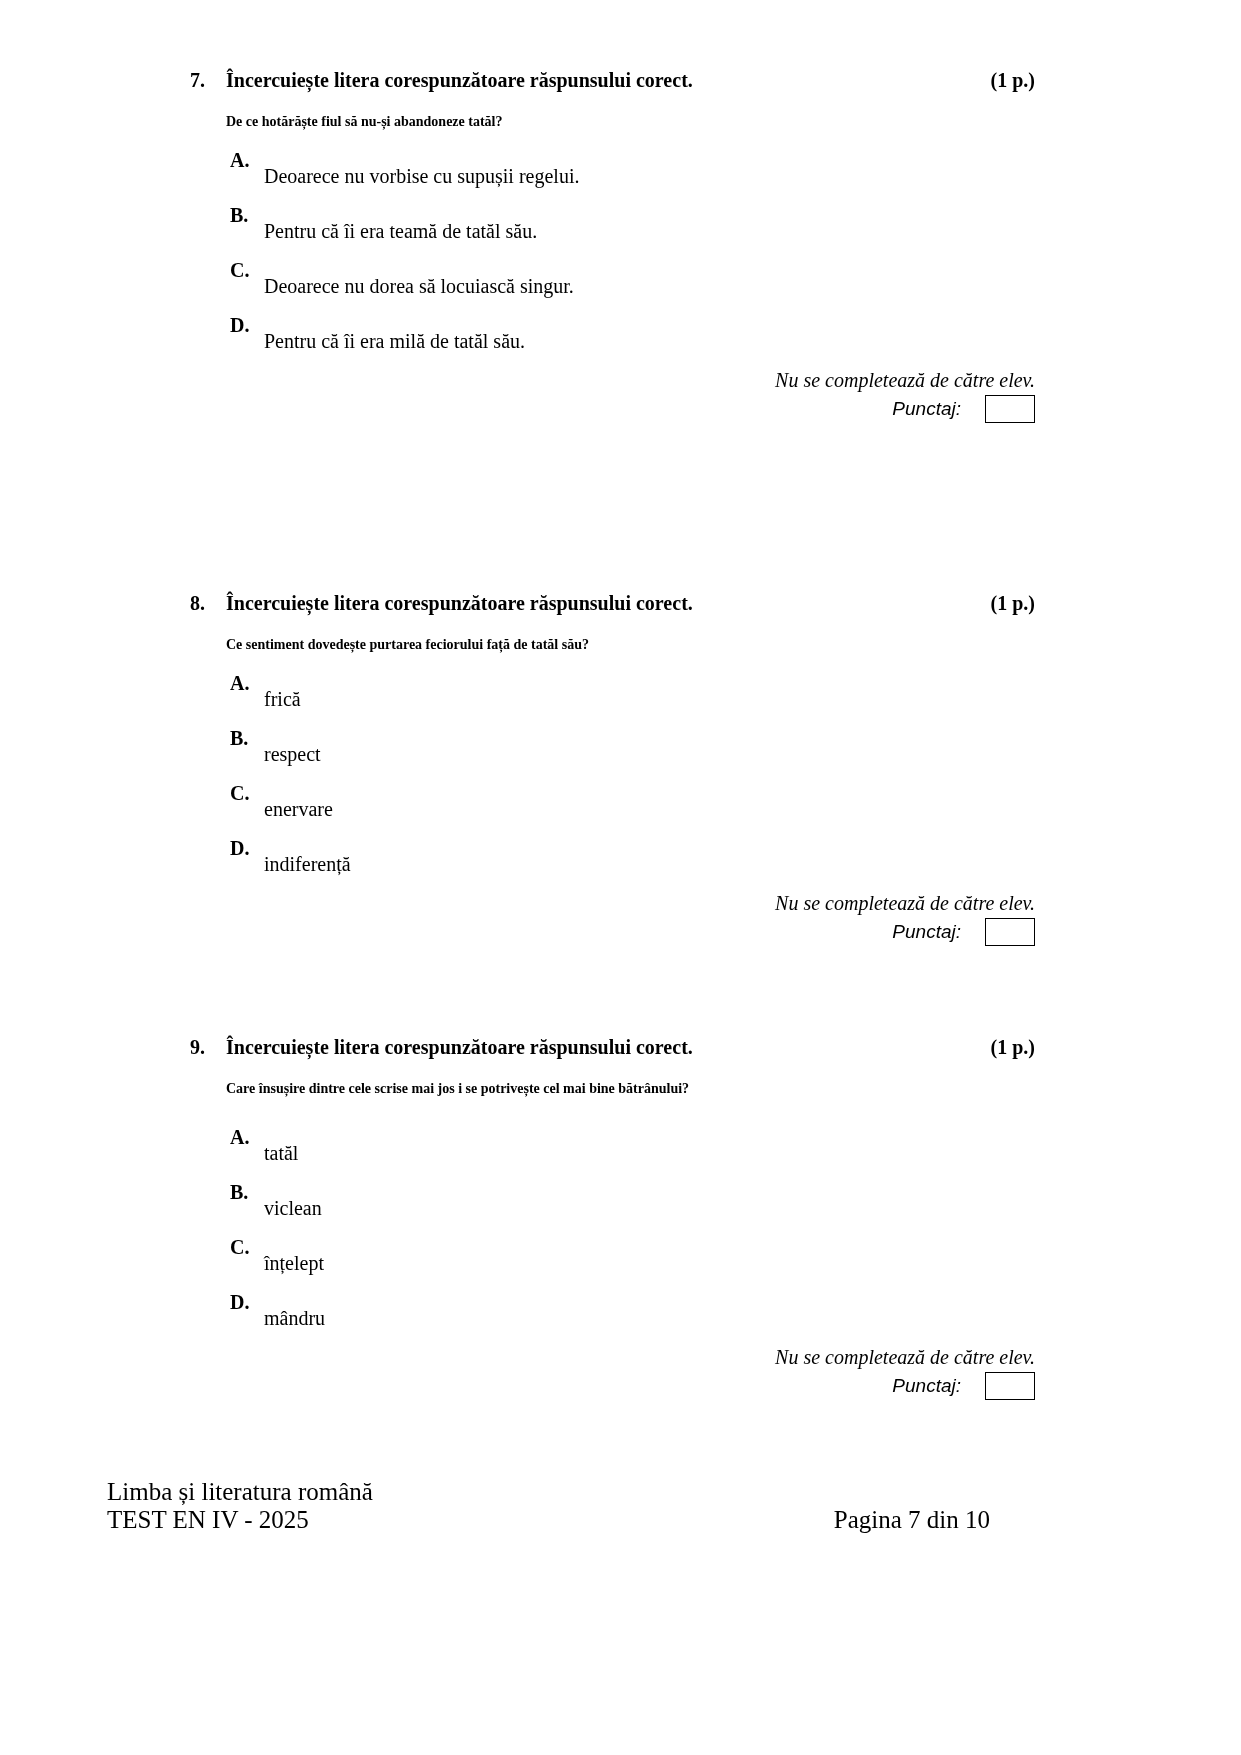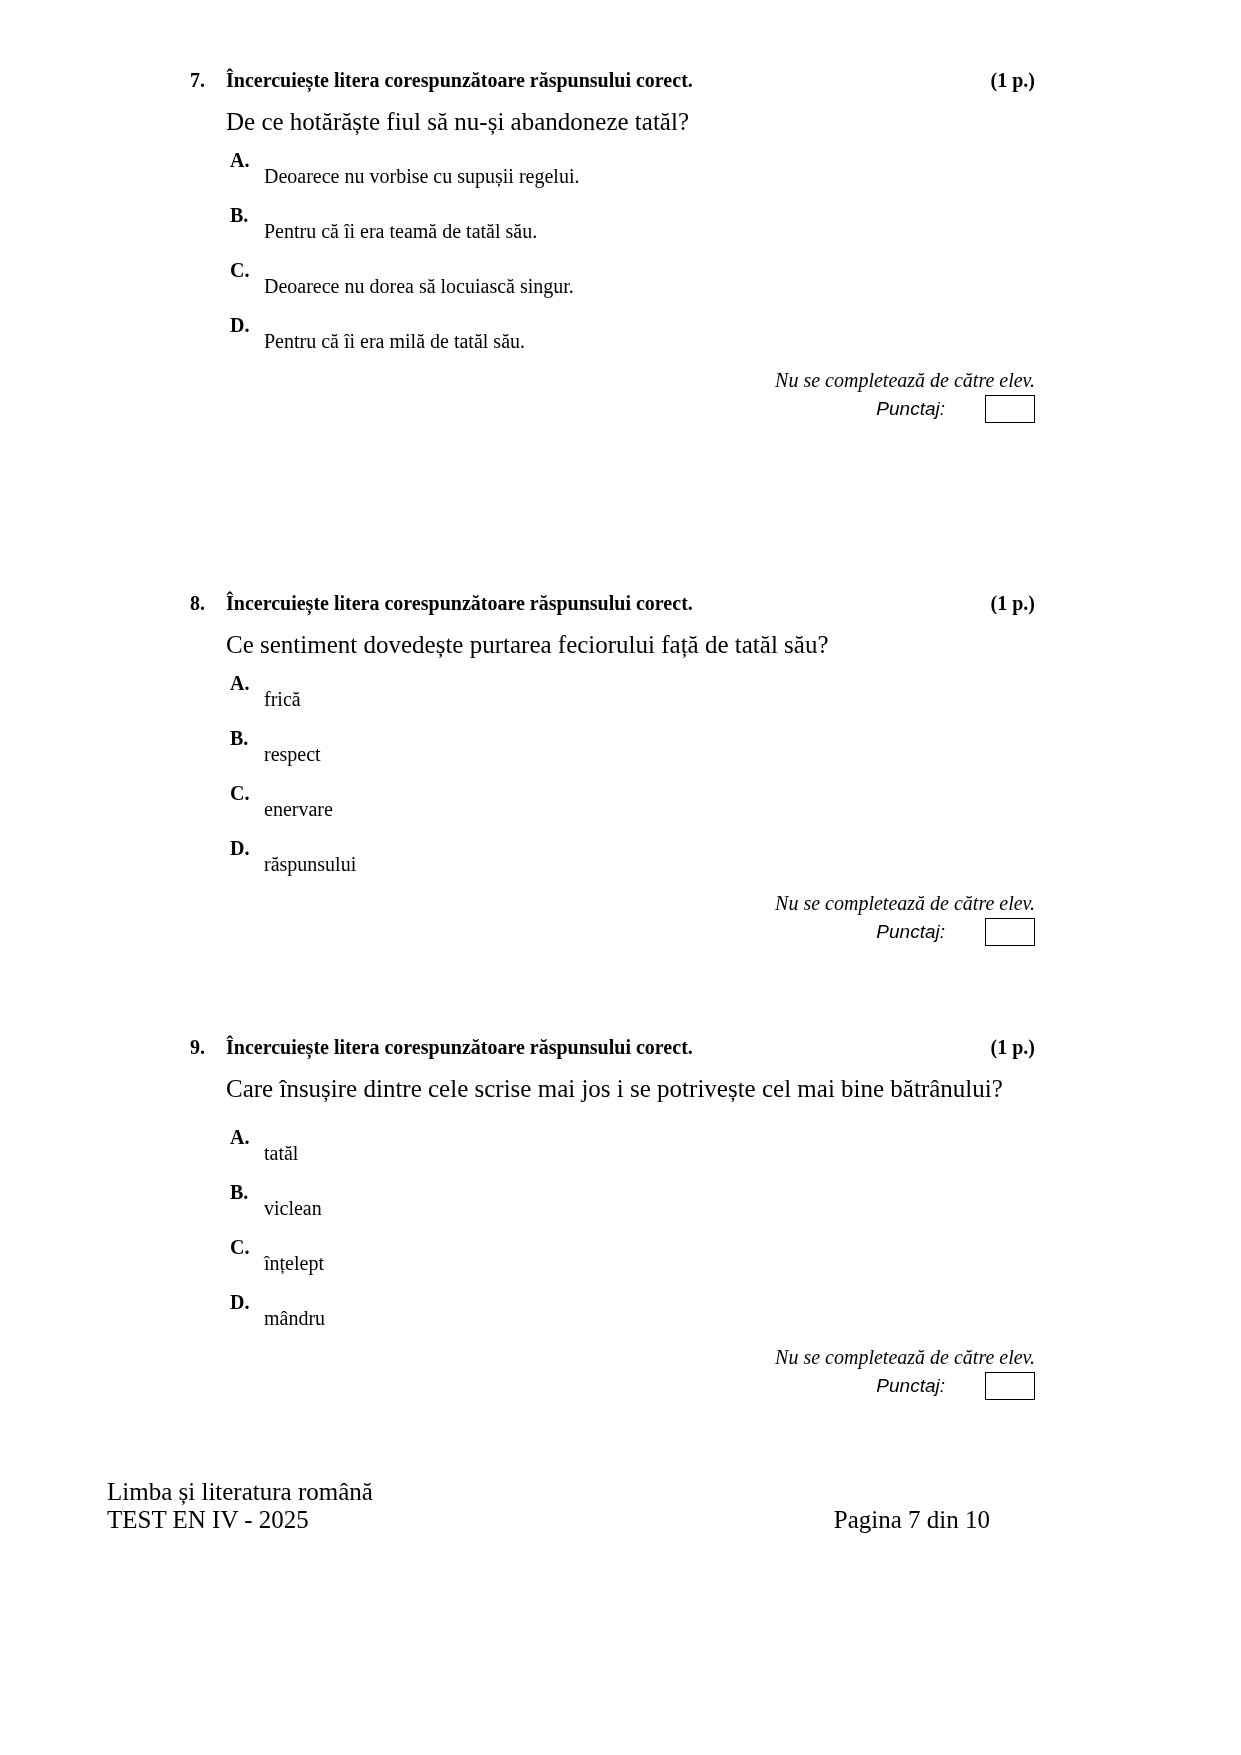--- a/index.html
+++ b/index.html
@@ -25,22 +25,22 @@
     display: flex;
     font-weight: bold;
     font-size: 20px;
     line-height: 24px;
   }
   .q-num { flex: 0 0 36px; }
   .q-instruction { flex: 1 1 auto; }
   .q-points { flex: 0 0 auto; }
   .q-text {
     margin: 18px 0 0 36px;
-    font-weight: normal;
-    font-size: 25px;
+    font-weight: bold;
+    font-size: 14px;
     line-height: 24px;
   }
   .options { margin: 14px 0 0 40px; }
   .option {
     display: flex;
     font-size: 20px;
     line-height: 24px;
     margin-bottom: 15px;
   }
   .opt-letter { flex: 0 0 34px; font-weight: bold; }
@@ -49,21 +49,21 @@
     text-align: right;
     font-style: italic;
     font-size: 20px;
     line-height: 24px;
     margin-top: 1px;
   }
   .score-row {
     display: flex;
     justify-content: flex-end;
     align-items: center;
-    gap: 40px;
+    gap: 24px;
     margin-top: 3px;
   }
   .score-label {
     font-family: "Liberation Sans", sans-serif;
     font-style: italic;
     font-size: 19px;
     line-height: 24px;
   }
   .score-box {
     width: 50px;
@@ -135,21 +135,21 @@
       <div class="option">
         <span class="opt-letter">B.</span>
         <span class="opt-text">respect</span>
       </div>
       <div class="option">
         <span class="opt-letter">C.</span>
         <span class="opt-text">enervare</span>
       </div>
       <div class="option">
         <span class="opt-letter">D.</span>
-        <span class="opt-text">răspunsului</span>
+        <span class="opt-text">indiferență</span>
       </div>
     </div>
     <div class="note">Nu se completează de către elev.</div>
     <div class="score-row">
       <span class="score-label">Punctaj:</span>
       <span class="score-box"></span>
     </div>
   </div>
 
   <div class="question" style="top:1035px;">

